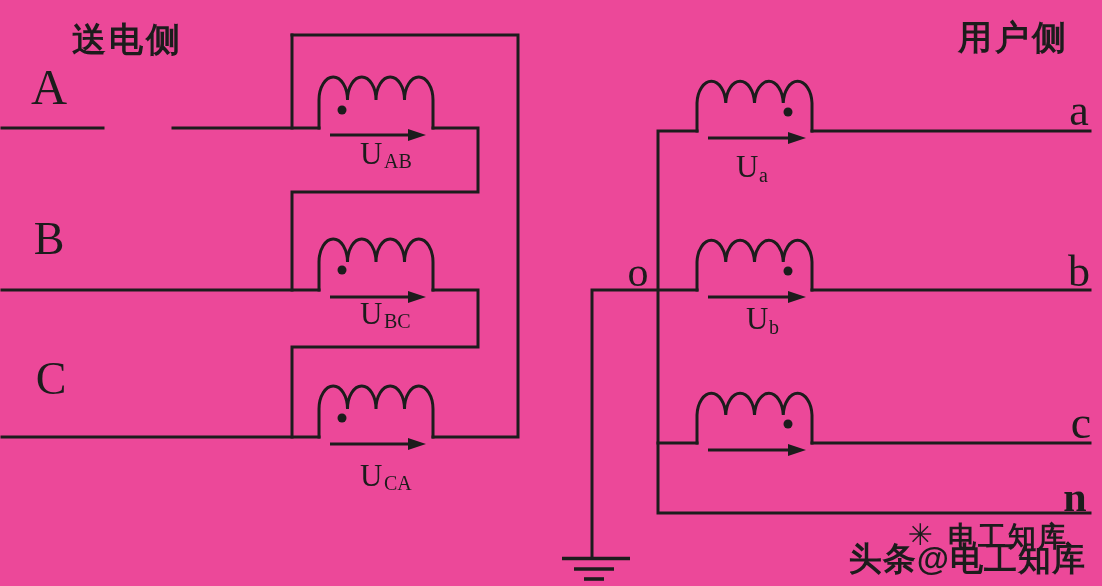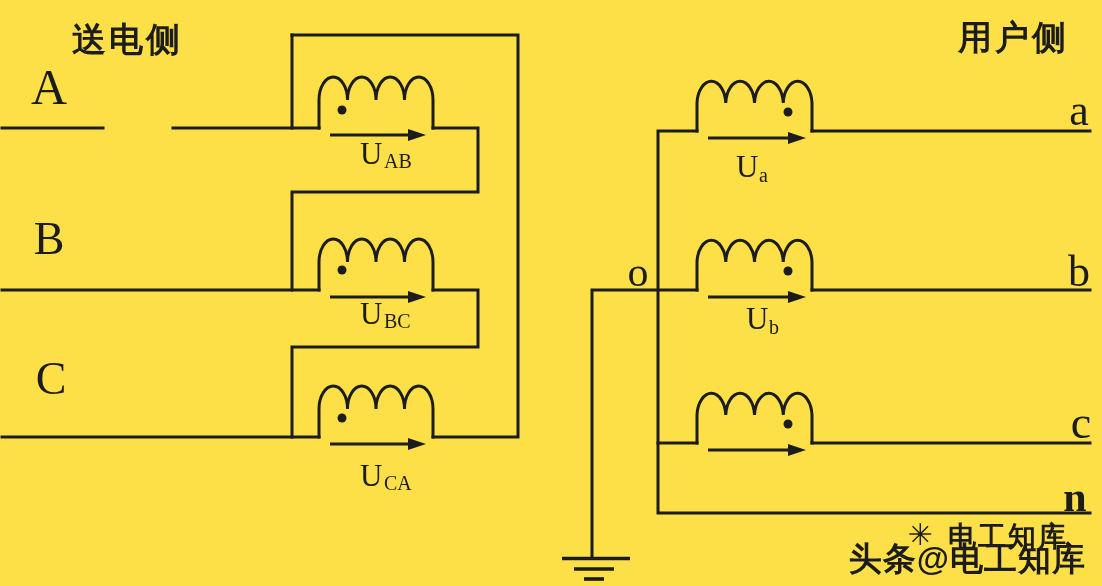--- a/index.html
+++ b/index.html
@@ -7,21 +7,21 @@
     padding: 0;
     width: 1102px;
     height: 586px;
     background: #f3f3f1;
     overflow: hidden;
   }
   .stage {
     position: relative;
     width: 1102px;
     height: 586px;
-    background: #fde047;
+    background: #ec4899;
   }
   svg { display: block; }
 
   
   .wire {
     fill: none;
     stroke: currentColor;
     stroke-width: 3;
     stroke-linecap: square;
     stroke-linejoin: miter;

